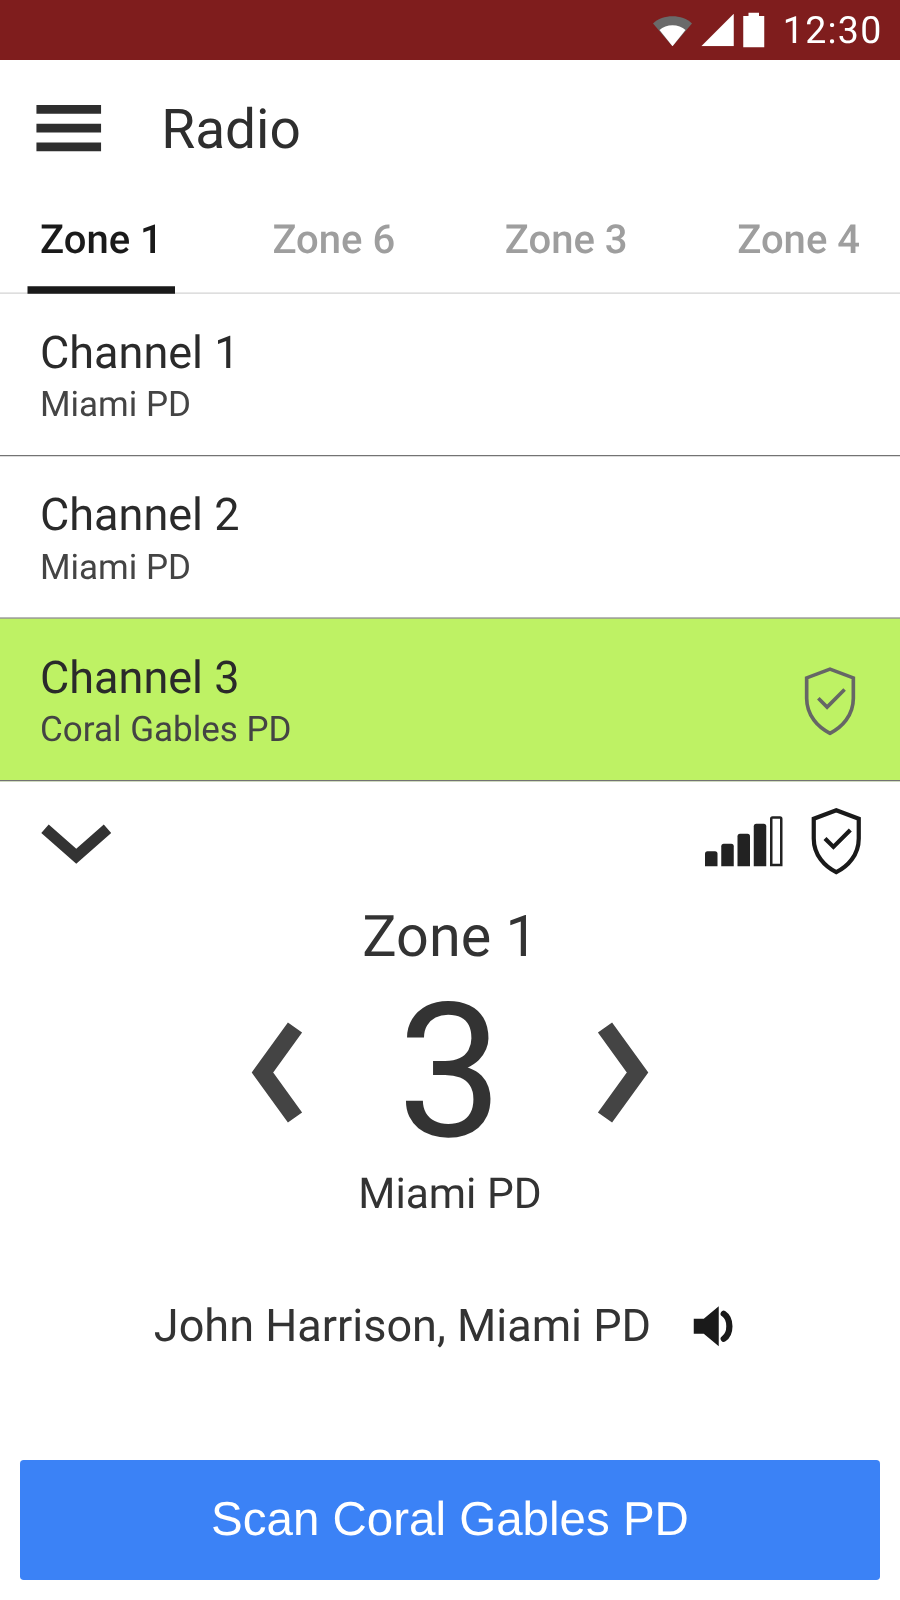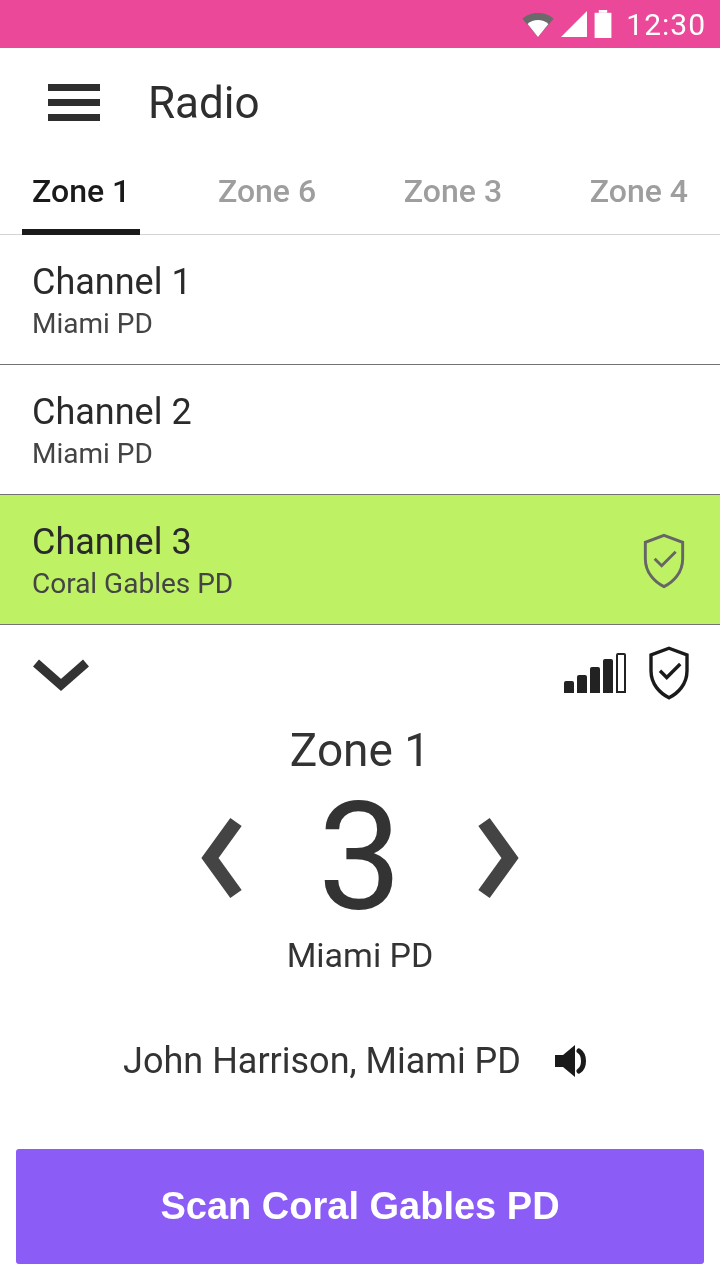--- a/index.html
+++ b/index.html
@@ -1,23 +1,23 @@
 <!DOCTYPE html>
 <html><head>
 <meta charset="utf-8">
 <style>
   * { margin: 0; padding: 0; box-sizing: border-box; }
   html, body { width: 720px; height: 1280px; font-family: -apple-system, Roboto, "Helvetica Neue", Arial, sans-serif; background: #fff; color: #1a1a1a; overflow: hidden; }
   
   
-  .status-bar { height: 48px; background: #ec4899; color: #fff; display: flex; align-items: center; justify-content: flex-end; padding: 0 14px; font-size: 30px; font-weight: 400; gap: 6px; }
+  .status-bar { height: 48px; background: #7f1d1d; color: #fff; display: flex; align-items: center; justify-content: flex-end; padding: 0 14px; font-size: 30px; font-weight: 400; gap: 6px; }
   .status-bar .time { margin-left: 8px; letter-spacing: 1px; }
   
   
-  .app-bar { display: flex; align-items: center; height: 110px; padding: 0 48px; gap: 48px; text-align: center; }
+  .app-bar { display: flex; align-items: center; height: 110px; padding: 0 29px; gap: 48px; text-align: center; }
   .app-title { font-size: 44px; font-weight: 400; color: #2e2e2e; }
   
   
   .tabs { display: flex; border-bottom: 1px solid #d4d4d4; padding-left: 32px; }
   .tab { font-size: 32px; font-weight: 500; color: #9e9e9e; padding: 14px 0 24px 0; margin-right: 72px; cursor: pointer; position: relative; }
   .tab:last-child { margin-right: 0; }
   .tab.active { color: #1a1a1a; }
   .tab.active::after { content: ''; position: absolute; left: -10px; right: -10px; bottom: -1px; height: 6px; background: #1a1a1a; }
   .tabs-row { display: flex; justify-content: space-between; width: 656px; }
   
@@ -37,21 +37,21 @@
   
   .channel-selector { display: flex; align-items: center; justify-content: center; gap: 72px; margin-top: 6px; }
   .channel-number { font-size: 150px; font-weight: 400; color: #333; line-height: 1; }
   
   .pd-label { text-align: center; font-size: 34px; color: #333; margin-top: 2px; }
   
   .caller-row { display: flex; align-items: center; justify-content: center; gap: 28px; margin-top: 62px; }
   .caller-text { font-size: 36px; color: #333; }
   
   
-  .scan-button { position: absolute; left: 16px; right: 16px; bottom: 16px; height: 115px; background: #8b5cf6; color: #fff; border: none; font-size: 38px; font-weight: 700; border-radius: 3px; display: flex; align-items: center; justify-content: center; cursor: pointer; }
+  .scan-button { position: absolute; left: 16px; right: 16px; bottom: 16px; height: 96px; background: #3b82f6; color: #fff; border: none; font-size: 38px; font-weight: 400; border-radius: 3px; display: flex; align-items: center; justify-content: center; cursor: pointer; }
   
   
   svg { display: block; }
   
   
   .signal-bars { display: flex; align-items: flex-end; gap: 3px; height: 40px; }
   .signal-bars span { width: 10px; background: #222; border-radius: 2px 2px 0 0; }
   .signal-bars span:nth-child(1){height:12px;} 
   .signal-bars span:nth-child(2){height:18px;} 
   .signal-bars span:nth-child(3){height:26px;} 

